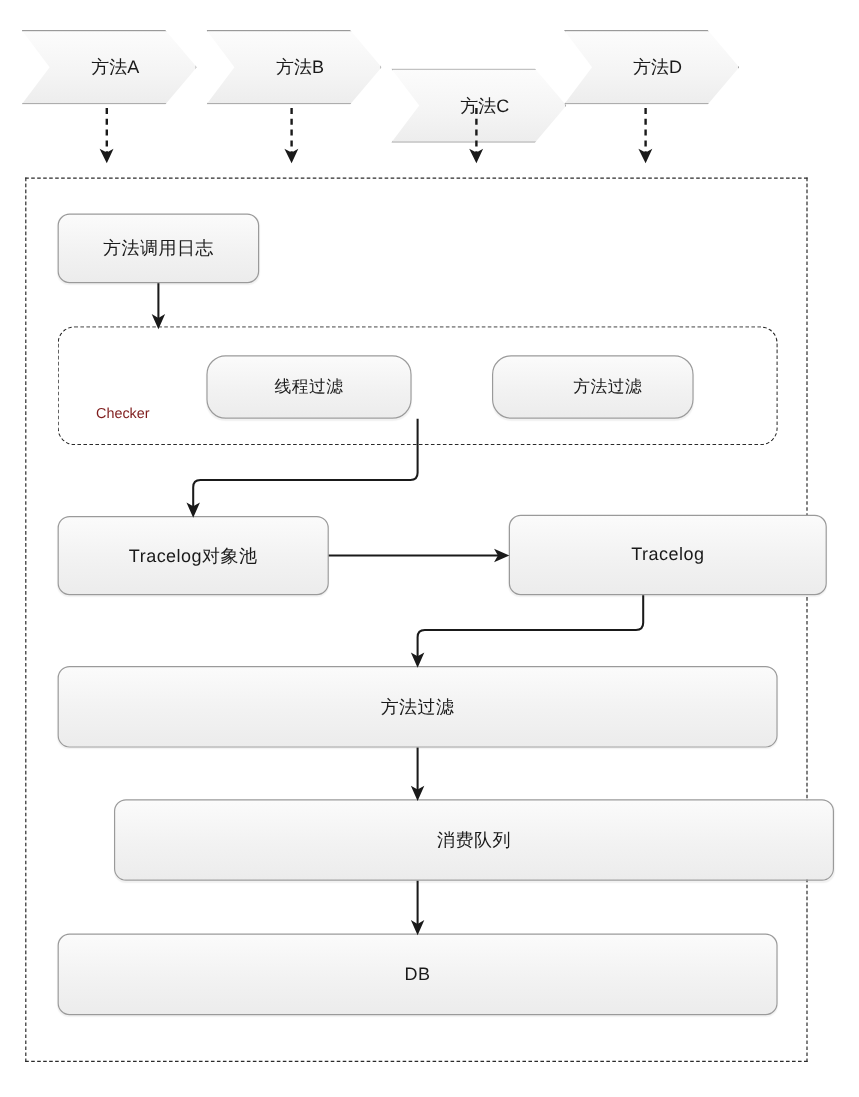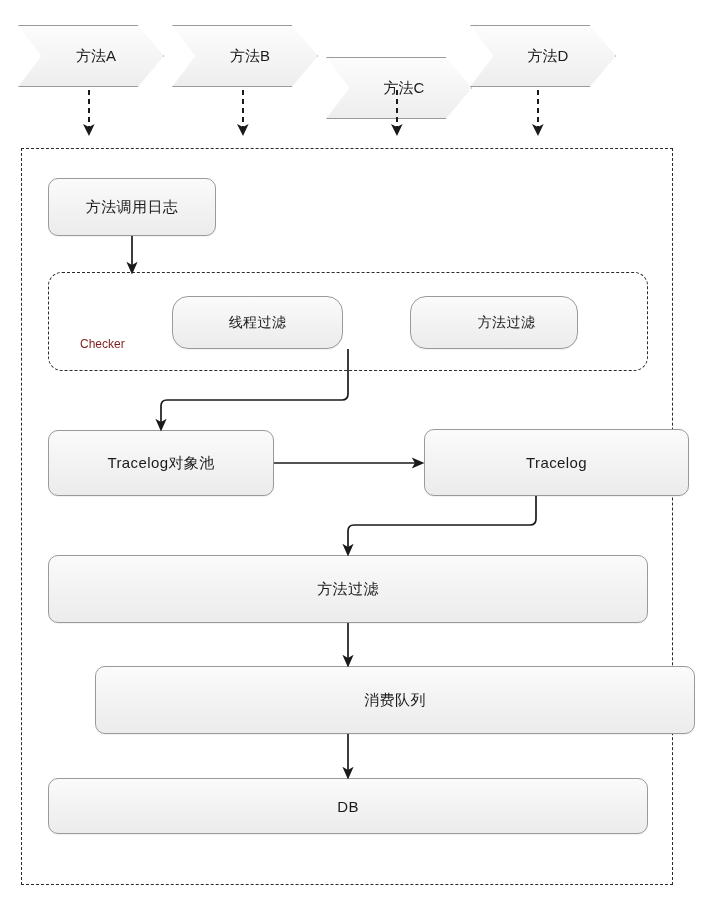--- a/index.html
+++ b/index.html
@@ -106,21 +106,21 @@
   <div class="node" style="left:424px;top:429px;width:265px;height:67px;">
     <span>Tracelog</span>
   </div>
 
   <div class="node" style="left:48px;top:555px;width:600px;height:68px;">
     <span>方法过滤</span>
   </div>
   <div class="node" style="left:48px;top:666px;width:600px;height:68px;margin-left:47px;">
     <span>消费队列</span>
   </div>
-  <div class="node" style="left:48px;top:778px;width:600px;height:56px;">
+  <div class="node" style="left:48px;top:778px;width:600px;height:68px;">
     <span>DB</span>
   </div>
 
   <svg id="wires" viewBox="0 0 716 914" xmlns="http://www.w3.org/2000/svg">
     <defs>
       <marker id="ah" markerWidth="9" markerHeight="9" refX="4.2" refY="4" orient="auto" markerUnits="strokeWidth">
         <path d="M0.5,0.7 L8,4 L0.5,7.3 L2.4,4 Z" fill="#1a1a1a"></path>
       </marker>
       <marker id="ahd" markerWidth="7" markerHeight="7" refX="3.4" refY="3.2" orient="auto" markerUnits="strokeWidth">
         <path d="M0.4,0.4 L6.4,3.2 L0.4,6.2 L1.9,3.2 Z" fill="#1a1a1a"></path>

